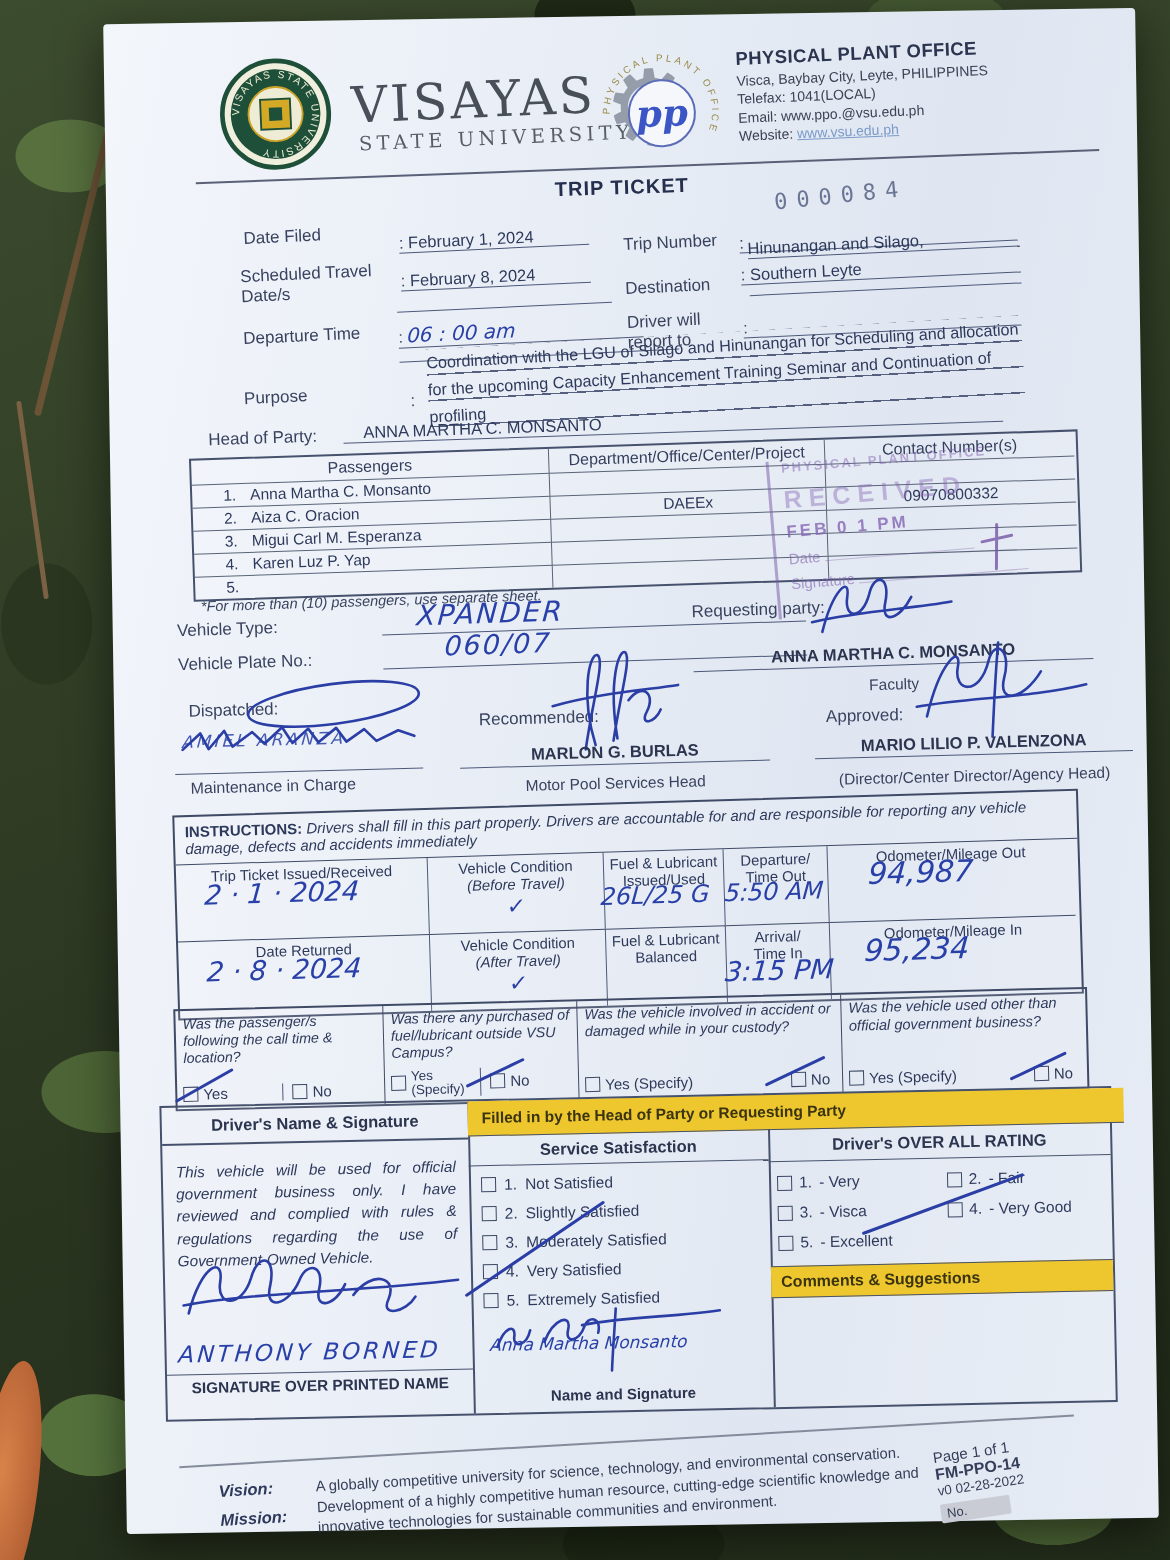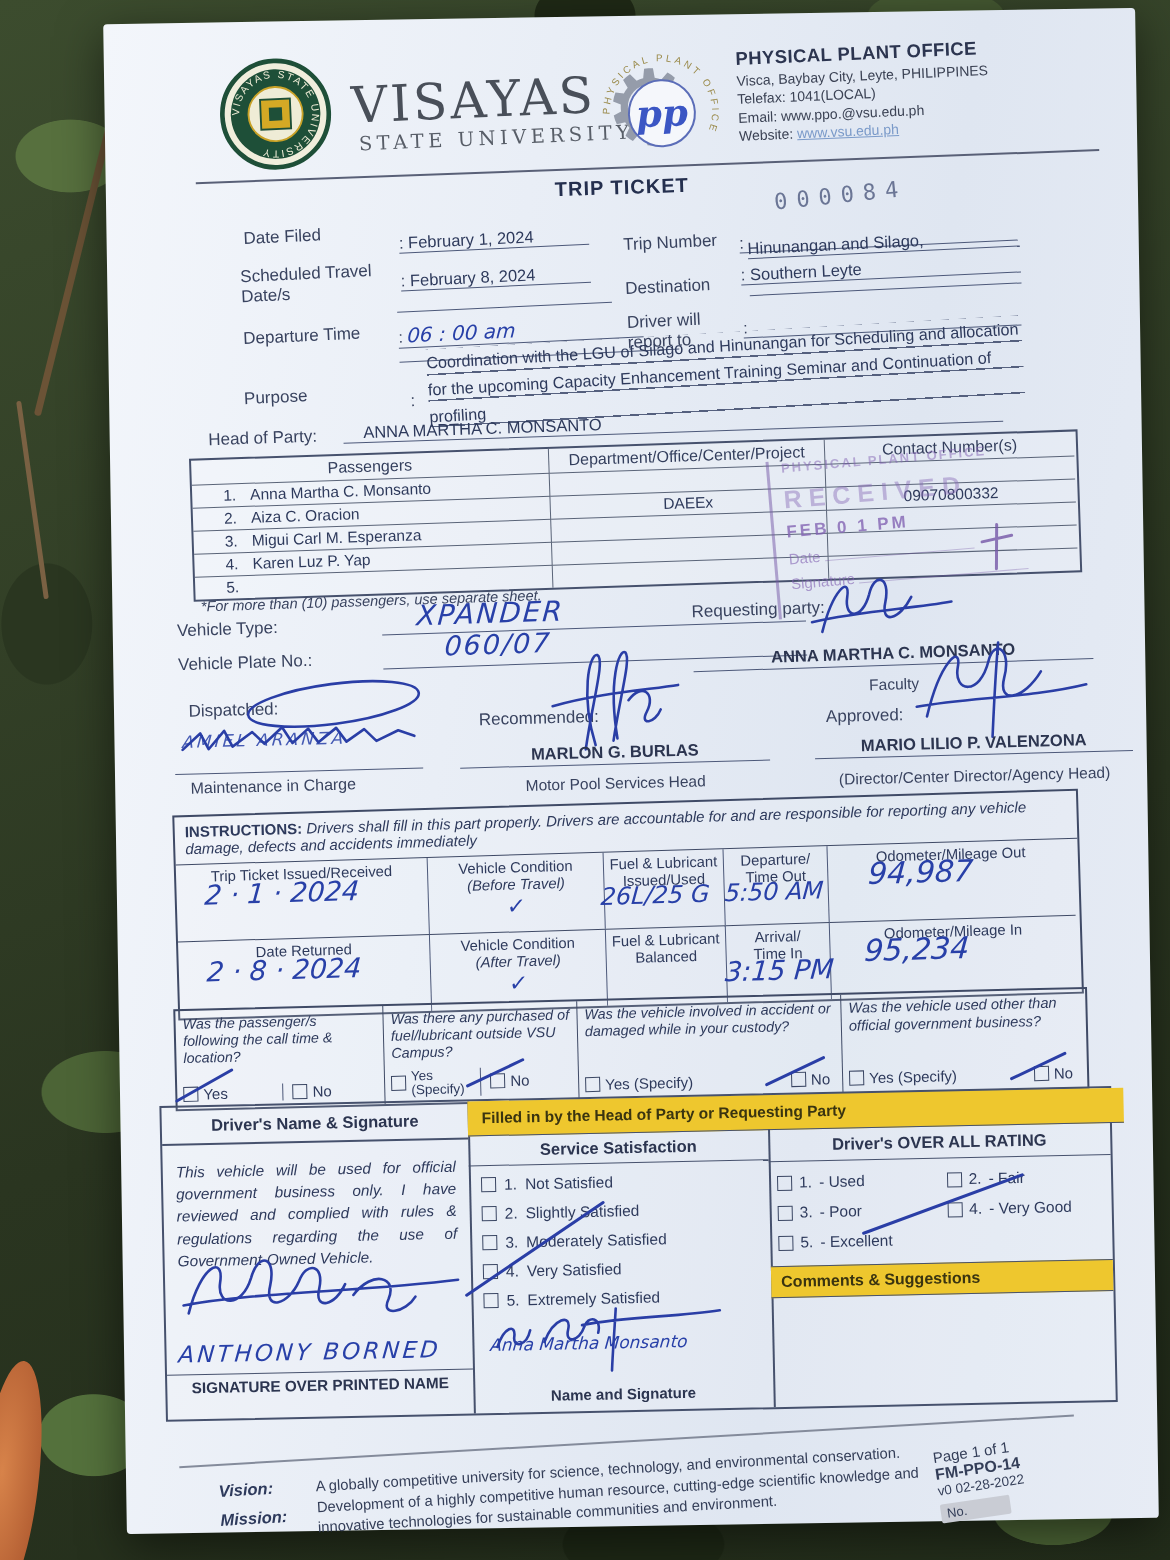--- a/index.html
+++ b/index.html
@@ -511,26 +511,26 @@
         <div class="abs bold ctr" style="left:0;bottom:8px;width:100%;font-size:15px;color:#2c3550;">Name and Signature</div>
       </div>
 
       <div class="fb-right">
         <div class="rate-h">Driver's OVER ALL RATING</div>
         <div class="rate-grid">
           <div class="rcol rcol1">
             <div class="ropt">
                 <span class="cb"></span>
                 <span>1.</span>
-                <span>- Used</span>
+                <span>- Very</span>
               </div>
             <div class="ropt">
                 <span class="cb"></span>
                 <span>3.</span>
-                <span>- Poor</span>
+                <span>- Visca</span>
               </div>
             <div class="ropt">
                 <span class="cb"></span>
                 <span>5.</span>
                 <span>- Excellent</span>
               </div>
           </div>
           <div class="rcol">
             <div class="ropt">
                 <span class="cb"></span>

